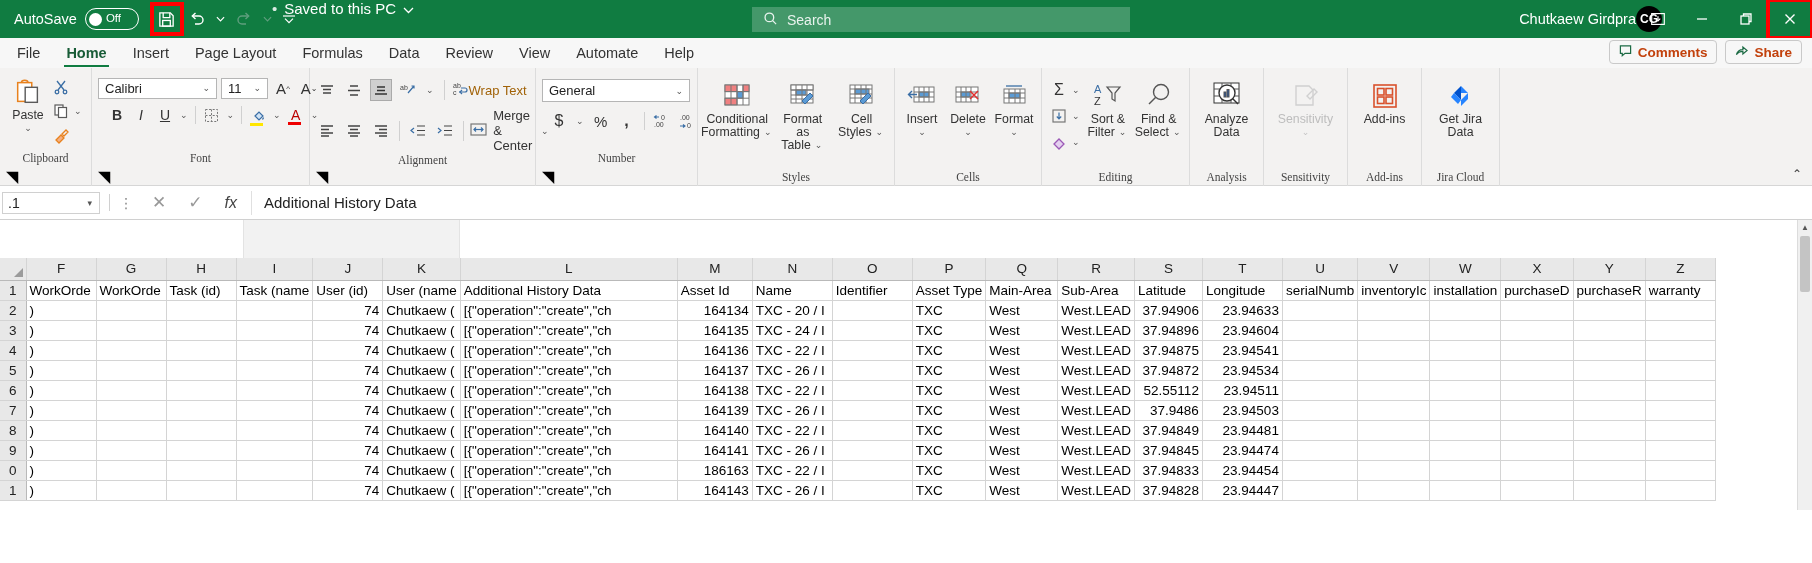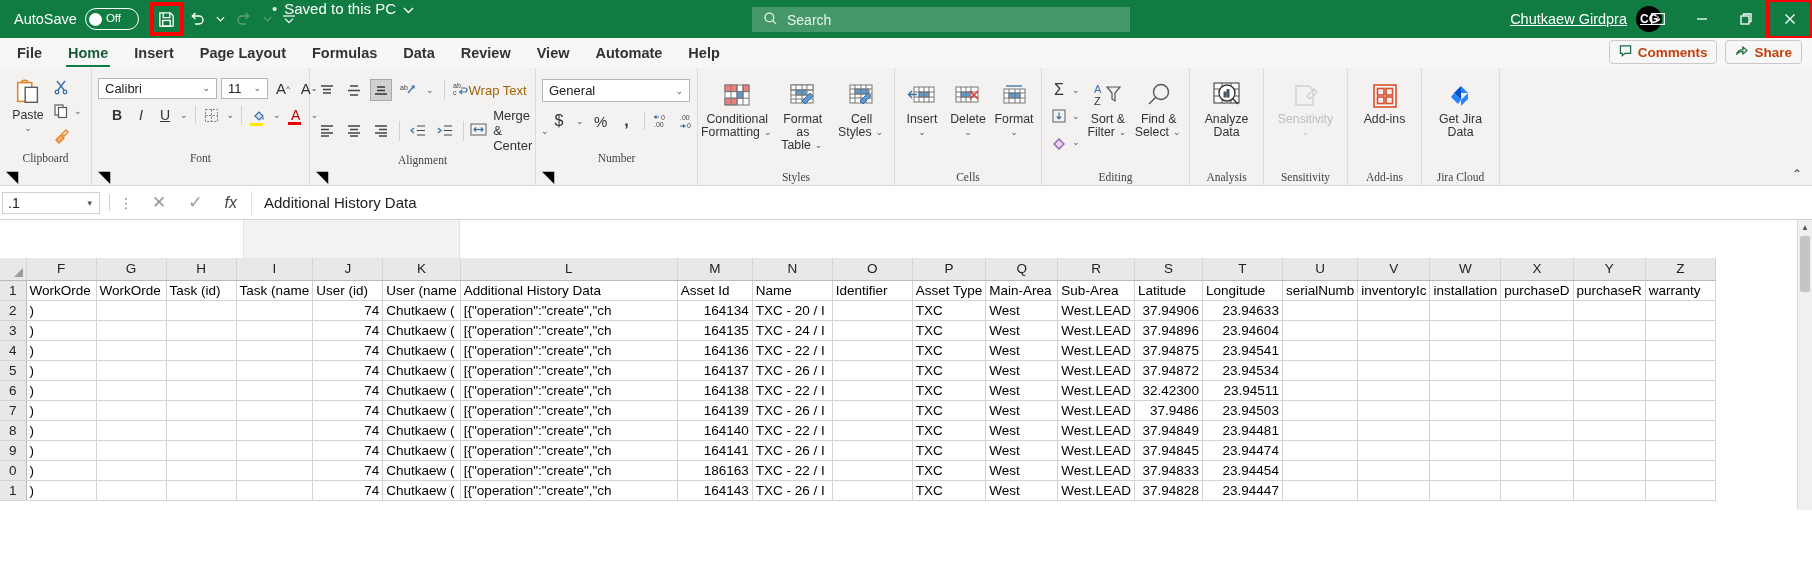--- a/index.html
+++ b/index.html
@@ -61,23 +61,22 @@
     left: 752px; top: 7px;
     width: 378px; height: 25px;
     background: rgba(255,255,255,.22);
     display: flex; align-items: center; gap: 9px;
     padding-left: 11px;
     color: #e9f3ee; font-size: 14px;
   }
 
   .user-area {
     position: absolute; right: 150px; top: 0; height: 38px;
-    display: flex; align-items: center; gap: 9px;
+    display: flex; align-items: center; 
     font-size: 14.5px;
-    text-decoration: underline;
   }
   .avatar {
     width: 26px; height: 26px; border-radius: 50%;
     background: #000000; color: #fff;
     font-size: 12px; font-weight: bold;
     display: flex; align-items: center; justify-content: center;
   }
   .win-btns {
     position: absolute; right: 0; top: 0; height: 38px;
     display: flex; align-items: center;
@@ -95,21 +94,20 @@
     background: #f7f7f7;
     display: flex; align-items: center;
     position: relative;
     border-bottom: 0;
     padding-left: 4px;
   }
   .tab {
     padding: 0 13px; height: 28px; line-height: 28px;
     font-size: 14.5px; color: #333333;
     white-space: nowrap;
-    font-weight: bold;
   }
   .tab.active { font-weight: bold; color: #185c37; position: relative; }
   .tab.active::after {
     content: ""; position: absolute; left: 11px; right: 11px; bottom: 0;
     height: 2.5px; background: #107c41;
   }
   .tabbar-right {
     position: absolute; right: 10px; top: 2px;
     display: flex; gap: 8px; align-items: center;
   }
@@ -976,21 +974,21 @@
         <td></td>
         <td class="num">74</td>
         <td class="txt">Chutkaew (</td>
         <td class="txt">[{"operation":"create","ch</td>
         <td class="num">164138</td>
         <td class="txt">TXC - 22 / I</td>
         <td></td>
         <td class="txt">TXC</td>
         <td class="txt">West</td>
         <td class="txt">West.LEAD</td>
-        <td class="num">32.42300</td>
+        <td class="num">52.55112</td>
         <td class="num">23.94511</td>
         <td></td>
         <td></td>
         <td></td>
         <td></td>
         <td></td>
         <td></td>
       </tr>
       <tr>
           <th class="rowhdr">7</th>

